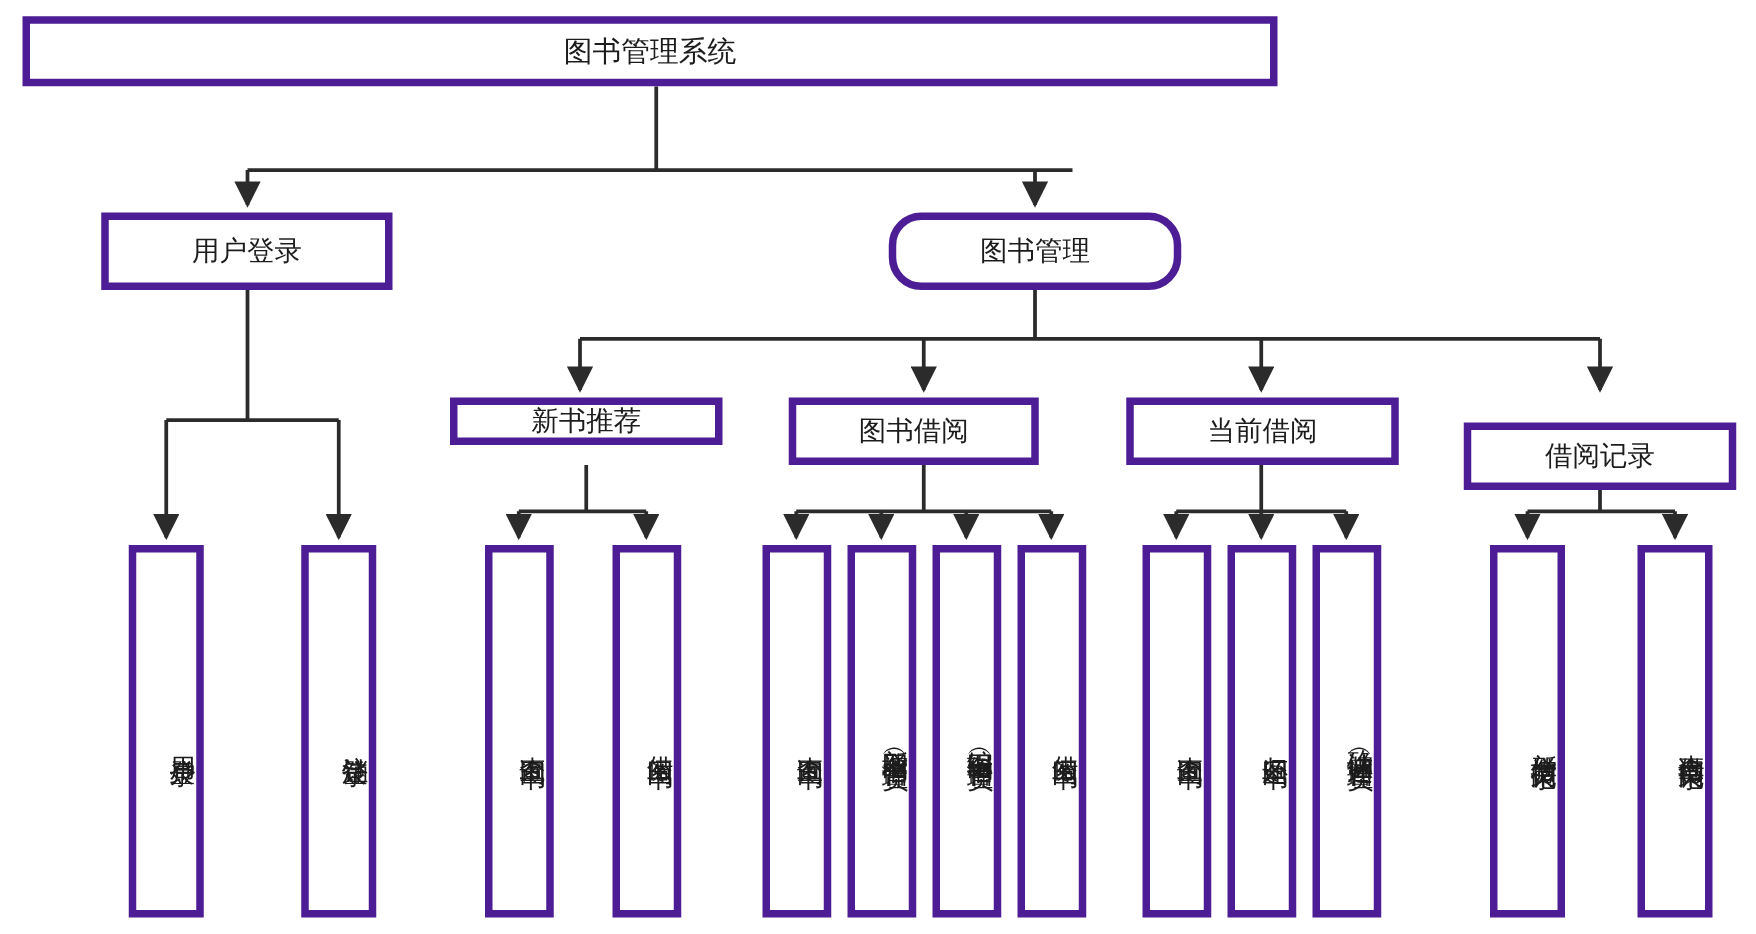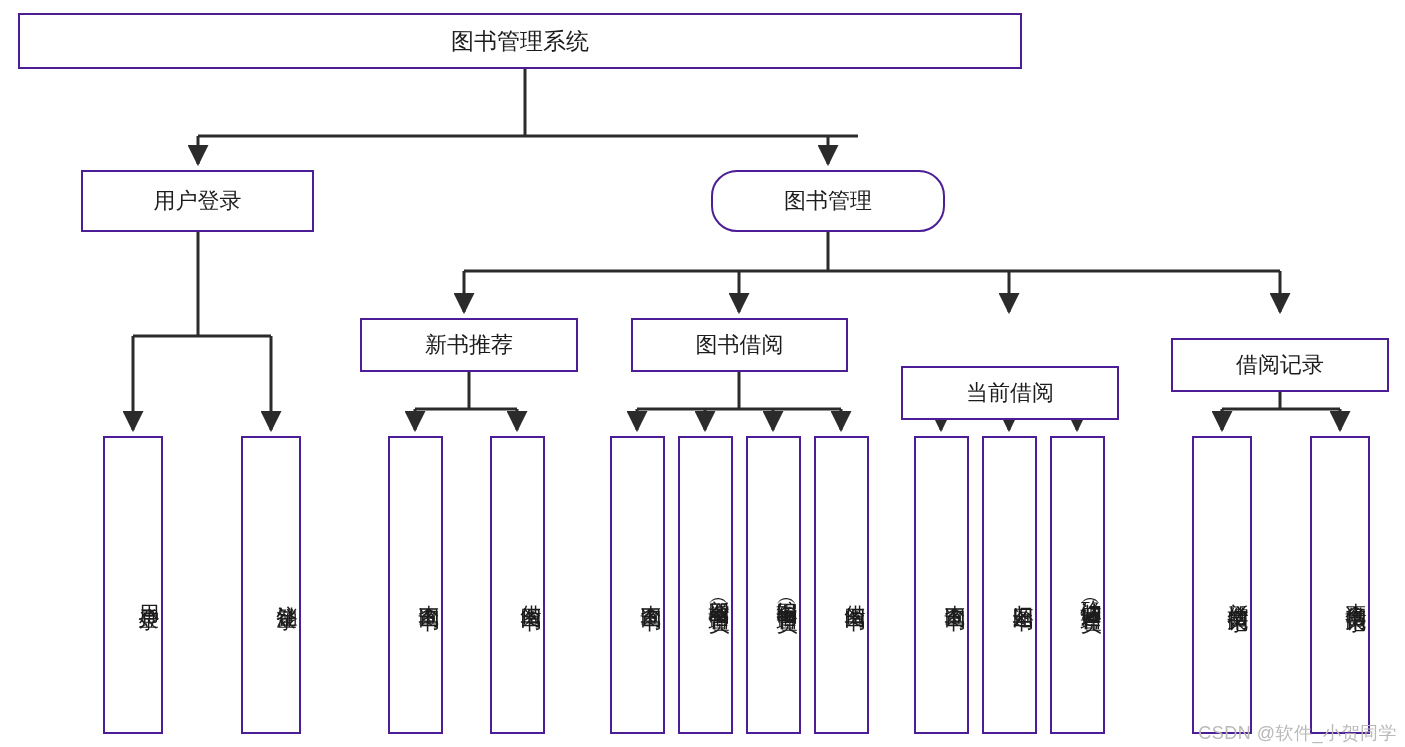--- a/index.html
+++ b/index.html
@@ -20,21 +20,21 @@
   svg#edges {
     position: absolute;
     left: 0;
     top: 0;
     width: 1405px;
     height: 747px;
   }
   .node {
     position: absolute;
     box-sizing: border-box;
-    border: 2px solid #4c1d95;
+    border: 6px solid #4c1d95;
     background: #ffffff;
     display: flex;
     align-items: center;
     justify-content: center;
     text-align: center;
     color: #1c1c1c;
     z-index: 2;
   }
   .node.root       { font-size: 23px; }
   .node.level2     { font-size: 22px; }
@@ -123,27 +123,27 @@
     <span class="label">图书管理系统</span>
   </div>
 
   <div class="node level2" style="left:81px; top:170px; width:233px; height:62px;">
     <span class="label">用户登录</span>
   </div>
   <div class="node level2" style="left:711px; top:170px; width:234px; height:62px;border-radius:26px;">
     <span class="label">图书管理</span>
   </div>
 
-  <div class="node level3" style="left:360px; top:318px; width:218px; height:54px;">
+  <div class="node level3" style="left:360px; top:318px; width:218px; height:38px;">
     <span class="label">新书推荐</span>
   </div>
-  <div class="node level3" style="left:631px; top:318px; width:217px; height:54px;">
+  <div class="node level3" style="left:631px; top:318px; width:200px; height:54px;">
     <span class="label">图书借阅</span>
   </div>
-  <div class="node level3" style="left:901px; top:318px; width:218px; height:54px;margin-top:48px;">
+  <div class="node level3" style="left:901px; top:318px; width:218px; height:54px;">
     <span class="label">当前借阅</span>
   </div>
   <div class="node level3" style="left:1171px; top:318px; width:218px; height:54px;margin-top:20px;">
     <span class="label">借阅记录</span>
   </div>
 
   <div class="node leaf" style="left:103px; top:436px; width:60px; height:298px;">
     <span class="label">用户登录</span>
   </div>
   <div class="node leaf" style="left:241px; top:436px; width:60px; height:298px;">
@@ -180,15 +180,14 @@
     <span class="label">确认归还（管理员）</span>
   </div>
 
   <div class="node leaf" style="left:1192px; top:436px; width:60px; height:298px;">
     <span class="label">新增借阅记录</span>
   </div>
   <div class="node leaf" style="left:1310px; top:436px; width:60px; height:298px;">
     <span class="label">查询借阅记录</span>
   </div>
 
-  <div class="watermark">CSDN @软件_小贺同学</div>
 
 </div>
 
 </body></html>

